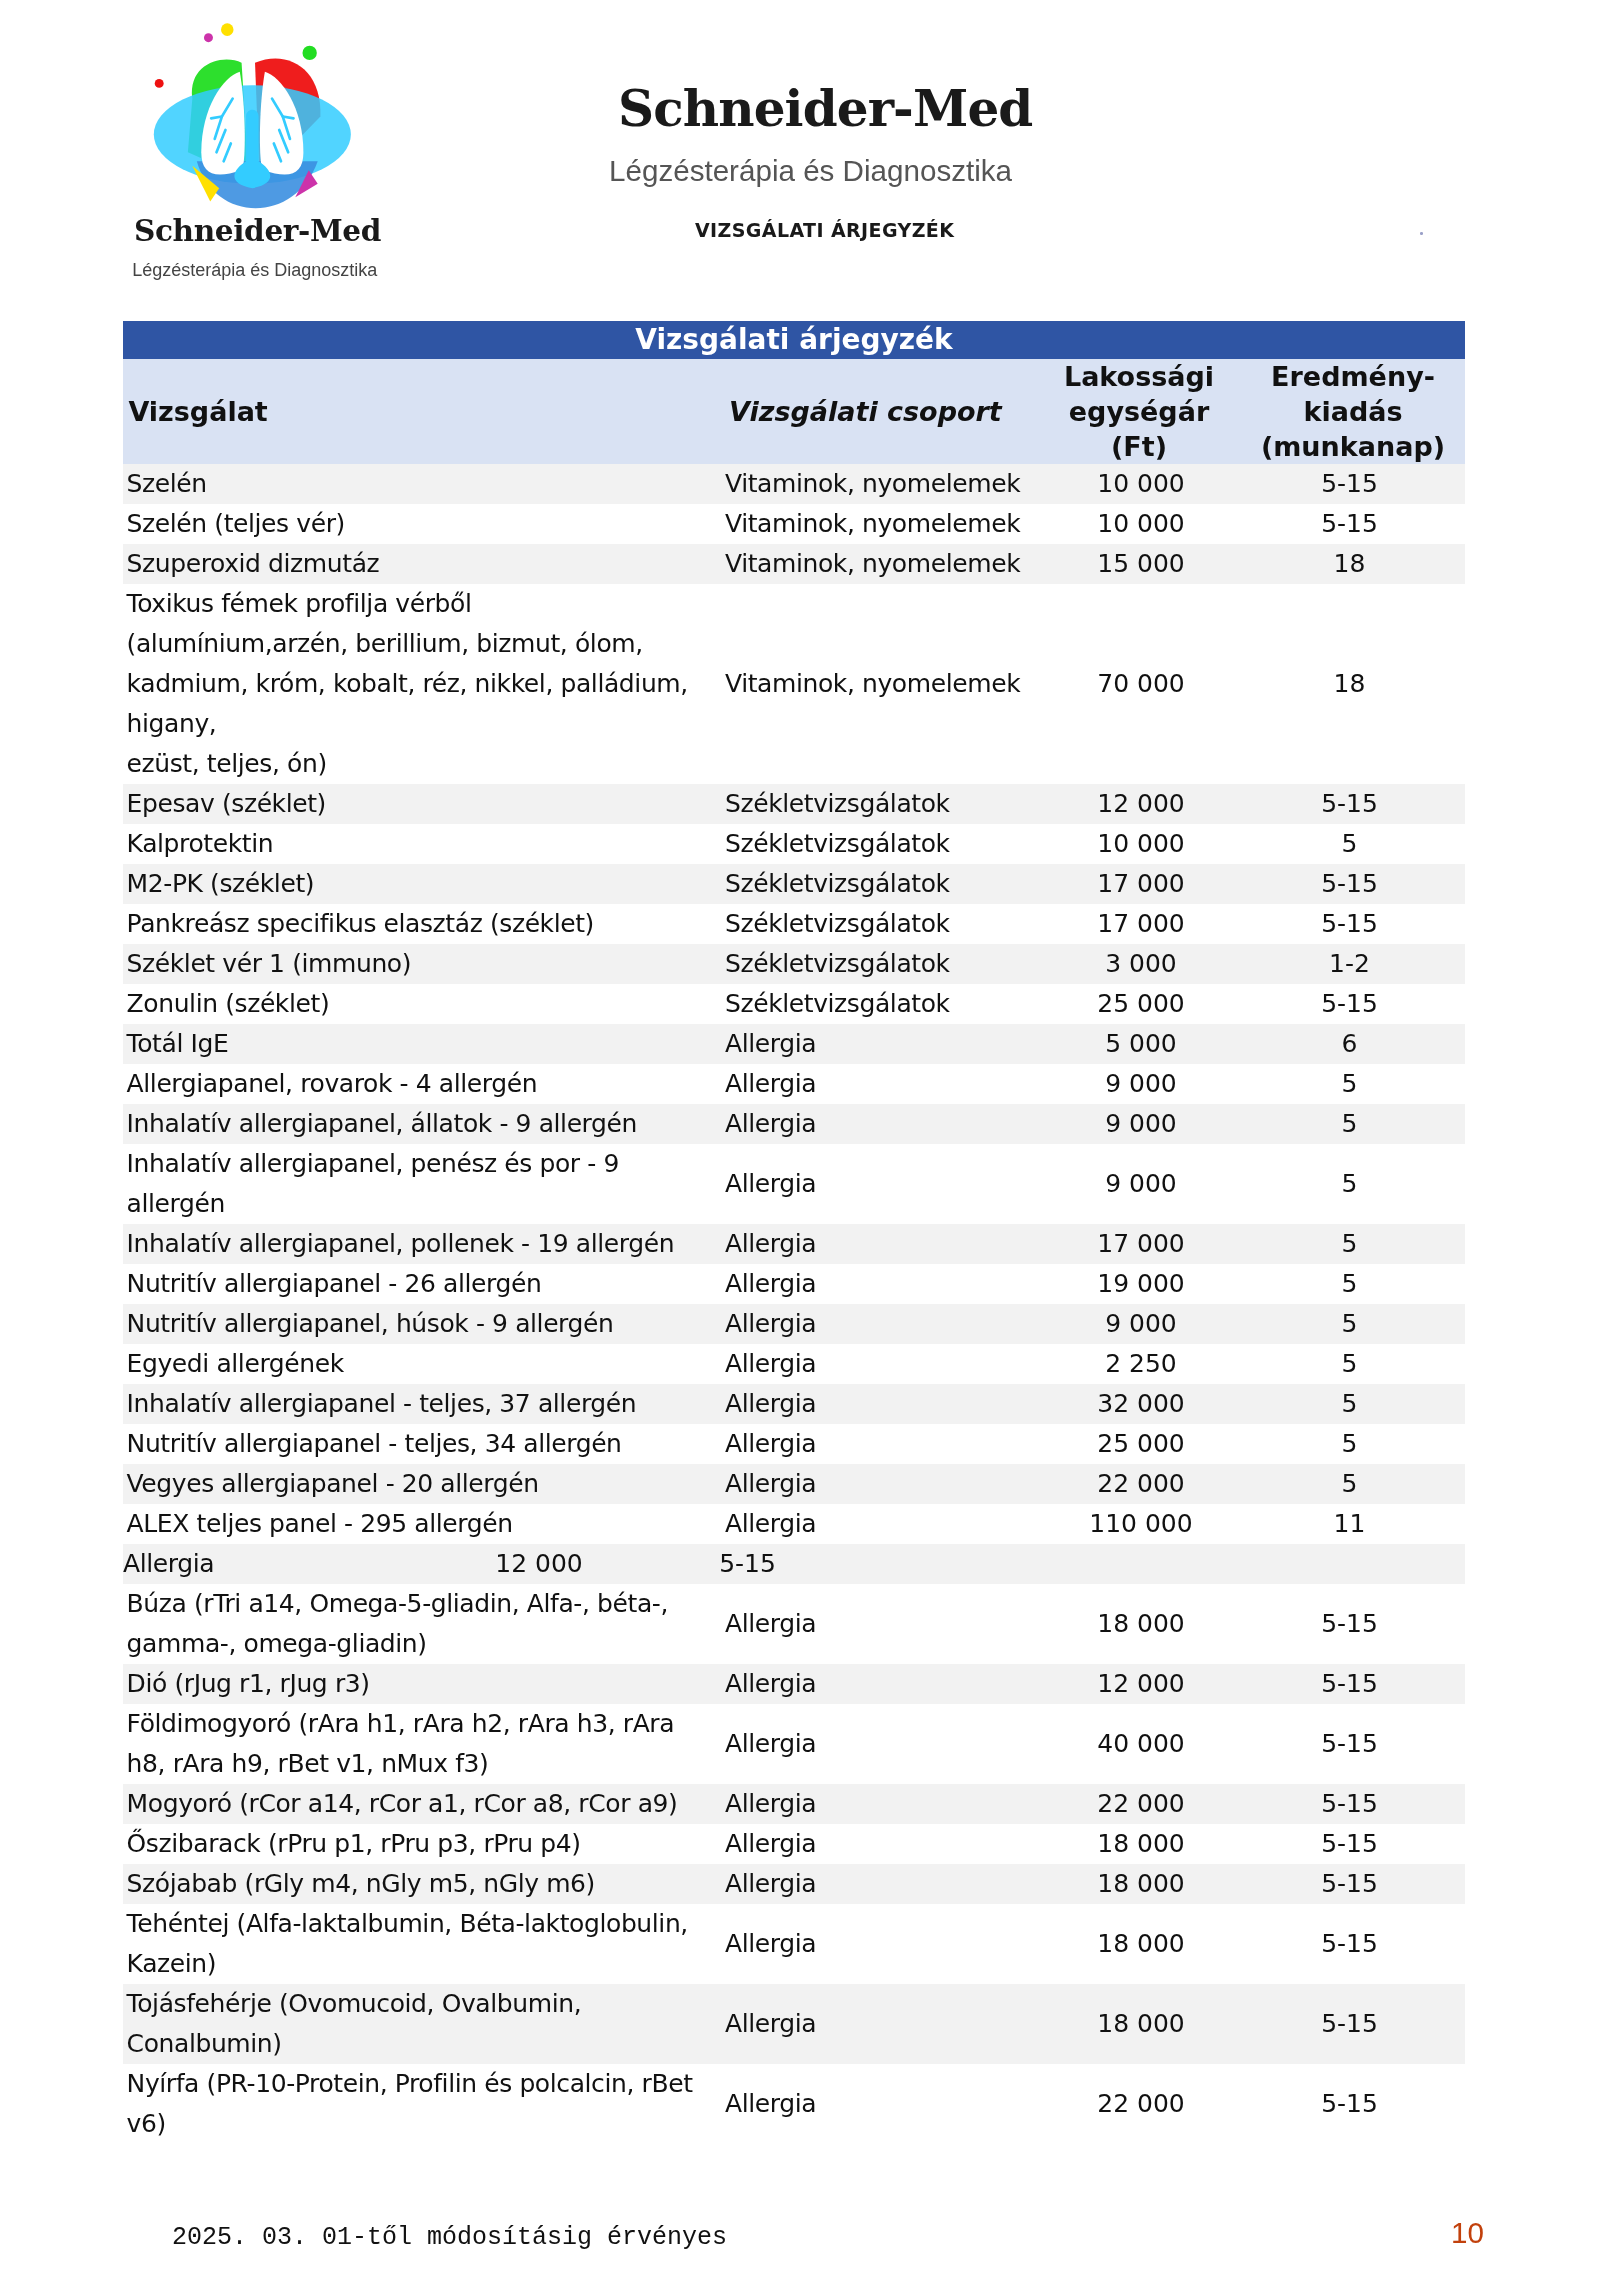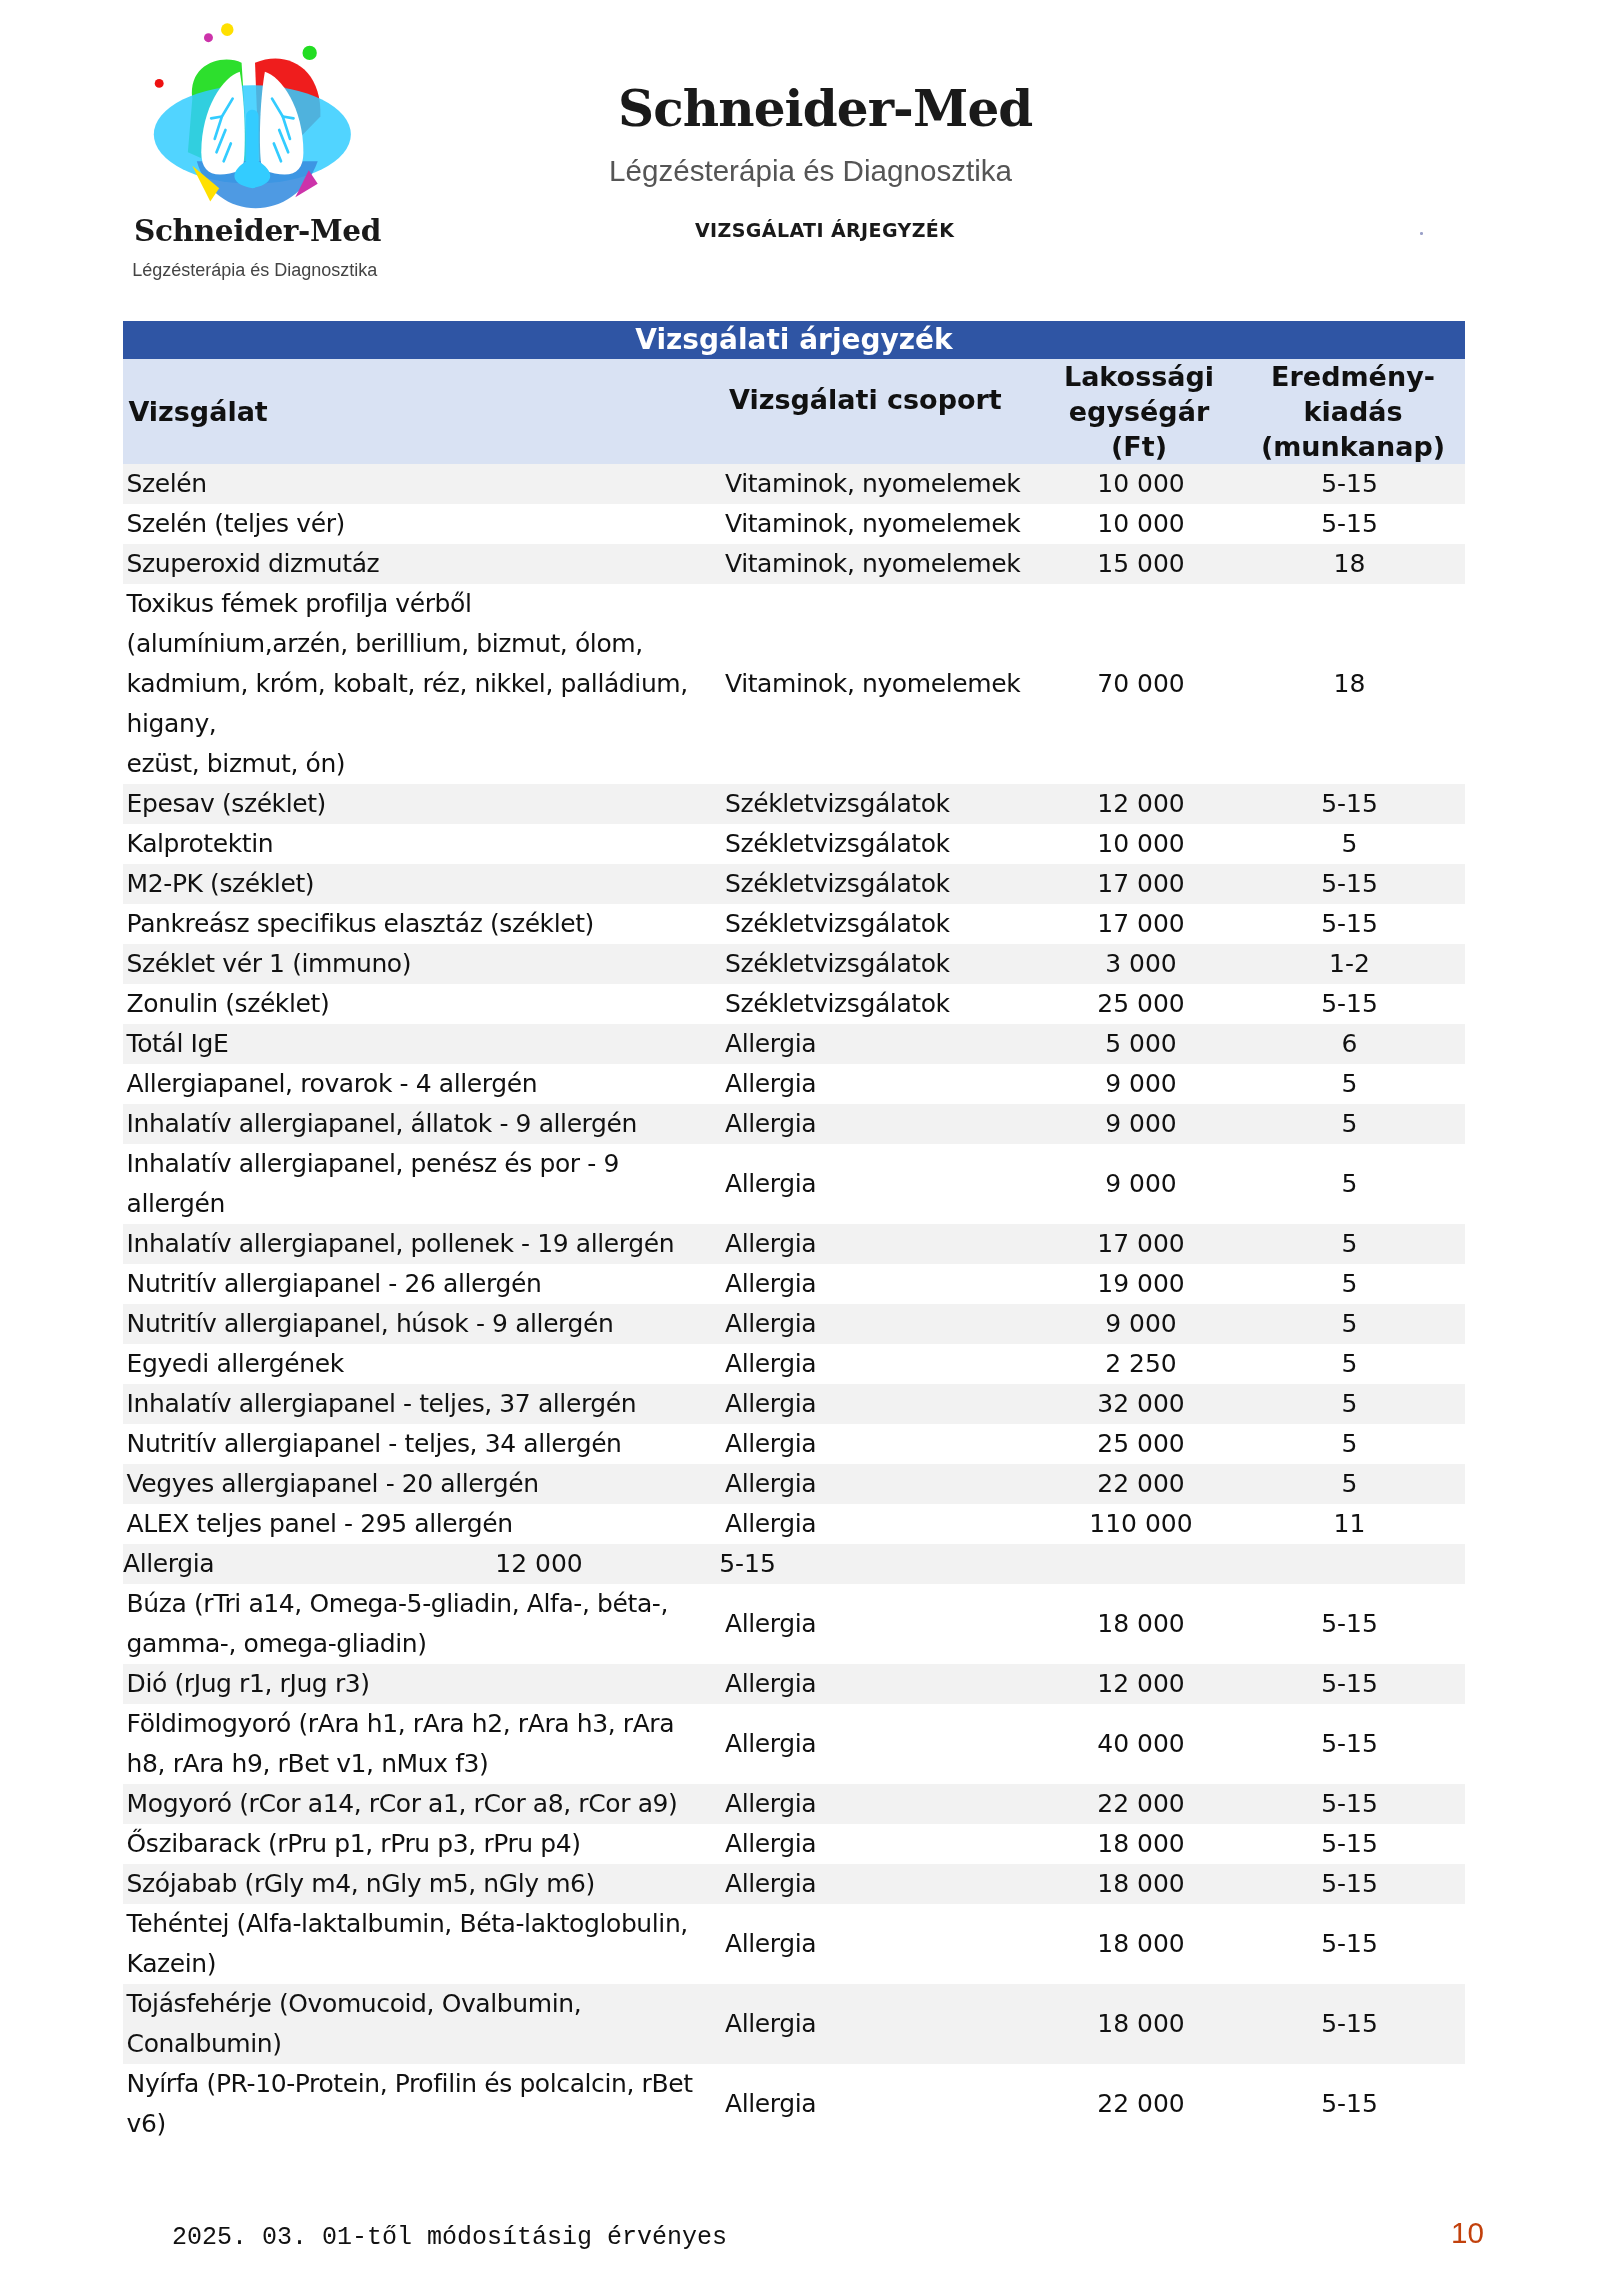--- a/index.html
+++ b/index.html
@@ -24,21 +24,21 @@
                  font-weight: bold; font-size: 19px; letter-spacing: 0.4px; color: #1a1a1a; white-space: nowrap; }
   .tiny-dot    { position: absolute; left: 1420px; top: 232px; width: 2.7px; height: 2.7px; background: #9aa0c8; border-radius: 50%; }
 
   
   .price-table { position: absolute; left: 123px; top: 321px; width: 1342px; }
   .title-band  { height: 38px; background: #2F55A4; color: #fff; text-align: center;
                  font-weight: bold; font-size: 28px; line-height: 38px; }
   .header-band { height: 105px; background: #D9E2F3; position: relative; font-weight: bold; font-size: 27px; }
   .hcell { position: absolute; line-height: 35px; }
   .h-name  { left: 5.4px;  top: 35px; }
-  .h-group { left: 606px; top: 23px; }
+  .h-group { left: 606px; top: 35px; font-style: italic; }
   .h-price { left: 913px; width: 206px; top: 0; text-align: center; }
   .h-days  { left: 1119px; width: 222px; top: 0; text-align: center; }
 
   .row { position: relative; display: flex; align-items: center; font-family: "DejaVu Sans", sans-serif;
          font-size: 25px; }
   .row:nth-child(odd) { background: #F2F2F2; }
   .row:nth-child(even) { background: #ffffff; }
   .cell-name  { width: 602px; padding-left: 3.6px; line-height: 40px; box-sizing: border-box; letter-spacing: -0.4px; }
   .cell-group { width: 322px; padding-left: 0; line-height: 40px; letter-spacing: -0.4px; white-space: nowrap; }
   .cell-price { width: 188px; text-align: center; line-height: 40px; }
@@ -132,21 +132,21 @@
         <div class="cell-group">Vitaminok, nyomelemek</div>
         <div class="cell-price">15 000</div>
         <div class="cell-days">18</div>
       </div>
       <div class="row">
         <div class="cell-name">
           <span class="line">Toxikus fémek profilja vérből</span>
           <span class="line">(alumínium,arzén, berillium, bizmut, ólom,</span>
           <span class="line">kadmium, króm, kobalt, réz, nikkel, palládium,</span>
           <span class="line">higany,</span>
-          <span class="line">ezüst, bizmut, ón)</span>
+          <span class="line">ezüst, teljes, ón)</span>
         </div>
         <div class="cell-group">Vitaminok, nyomelemek</div>
         <div class="cell-price">70 000</div>
         <div class="cell-days">18</div>
       </div>
       <div class="row">
         <div class="cell-name">
           <span class="line">Epesav (széklet)</span>
         </div>
         <div class="cell-group">Székletvizsgálatok</div>

